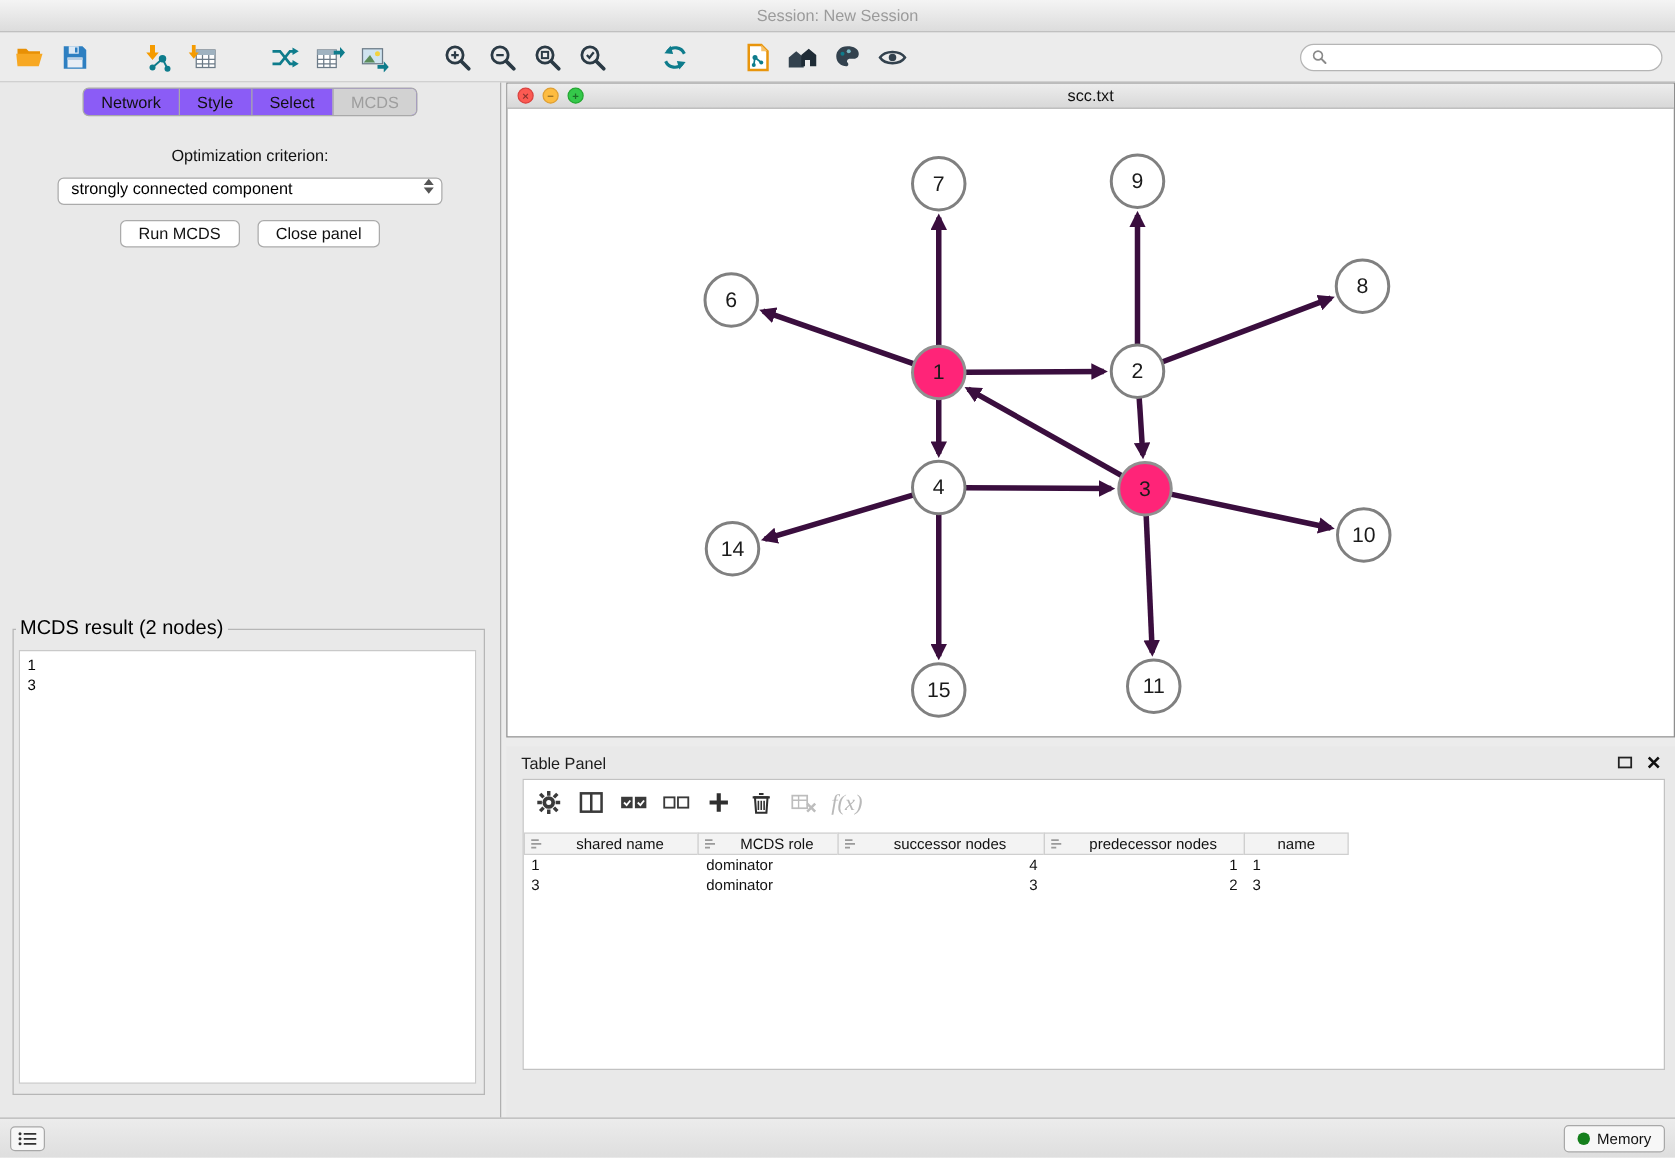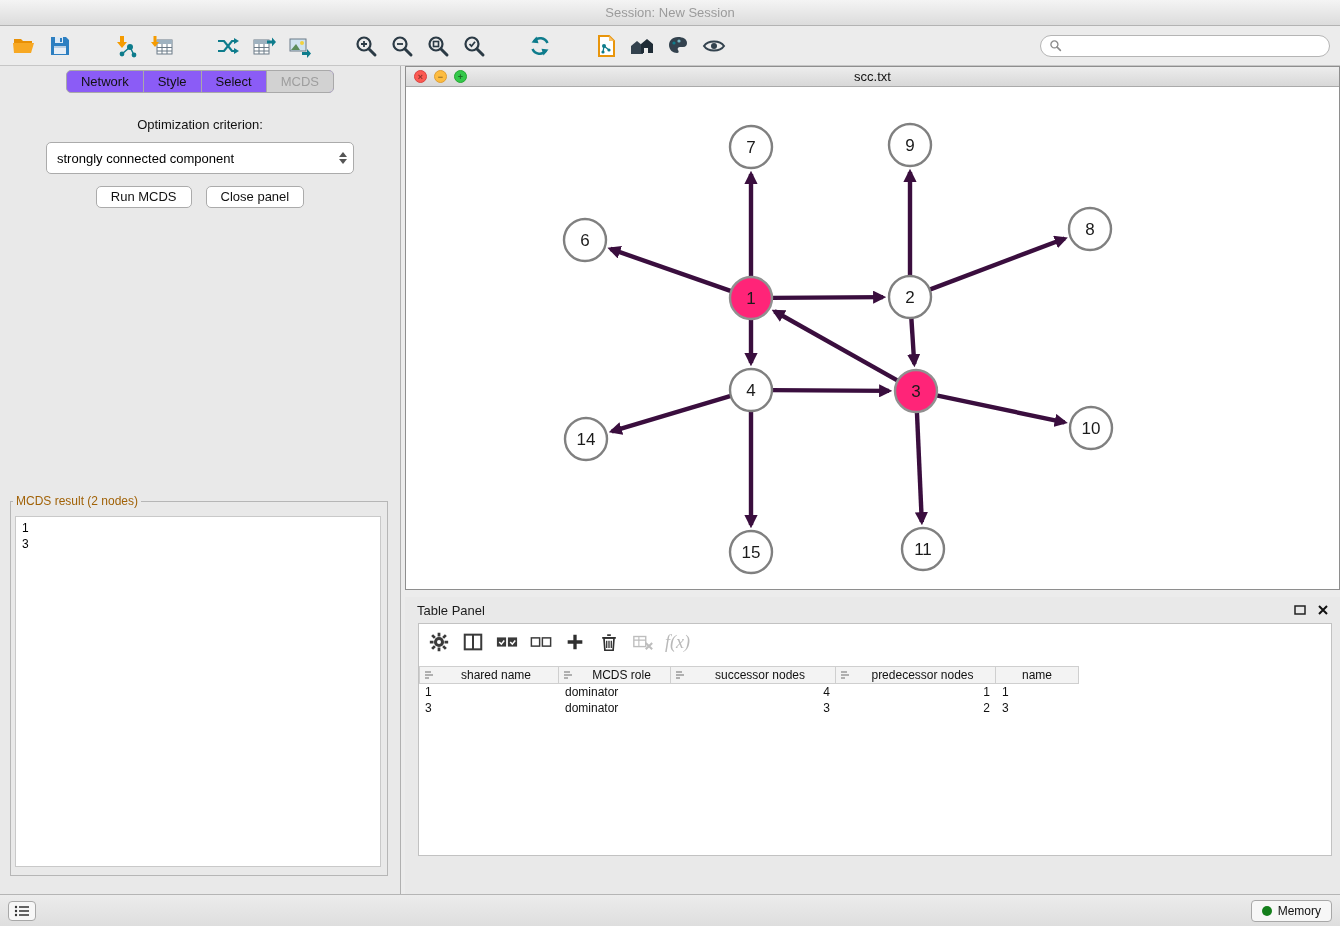--- a/index.html
+++ b/index.html
@@ -27,33 +27,33 @@
   .panel-header { height:26px; display:flex; align-items:center; padding:0 12px; gap:12px; }
   .panel-header .ptitle { font-size:13px; color:#1c1c1c; }
   .panel-header .hspacer { flex:1; }
   .seg { display:flex; border:1px solid #a9a9a9; border-radius:5px; overflow:hidden; background:#8b5cf6;
     font-size:13px; width:fit-content; }
   .seg .segitem { padding:3px 14px; border-left:1px solid #a9a9a9; color:#111; cursor:default; white-space:nowrap; }
   .seg .segitem:first-child { border-left:none; }
   .seg .segitem.selected { background:#d2d2d2; color:#9e9e9e; }
   .cp-tabs { margin:4px auto 0; }
   .opt-label { text-align:center; font-size:13px; margin-top:24px; color:#111; }
-  .dropdown { margin:10px auto 0; width:308px; height:32px; background:#fff; border:1px solid #ababab;
-    border-radius:5px; display:flex; align-items:center; padding:0 6px 0 10px; font-size:13px; }
+  .dropdown { margin:10px auto 0; width:308px; height:22px; background:#fff; border:1px solid #ababab;
+    border-radius:5px; display:flex; align-items:flex-start; padding:0 6px 0 10px; font-size:13px; }
   .dropdown .dspacer { flex:1; }
   .stepper { display:flex; flex-direction:column; gap:2px; align-items:center; }
   .stepper i { width:0; height:0; border-left:4px solid transparent; border-right:4px solid transparent; display:block; }
   .stepper .up { border-bottom:5px solid #555; }
   .stepper .down { border-top:5px solid #555; }
   .btn-row { display:flex; justify-content:center; gap:14px; margin-top:12px; }
   .btn { height:22px; background:#fff; border:1px solid #ababab; border-radius:5px; font-size:13px;
     padding:0 14px; line-height:20px; color:#111; }
   .result-fieldset { position:absolute; left:10px; top:428px; width:378px; height:382px;
     border:1px solid #b6b6b6; background:#e9e9e9; }
-  .result-fieldset legend { font-size:12px; color:#a16207; padding:0 3px; margin-left:2px; }
+  .result-fieldset legend { font-size:16px; color:#000000; padding:0 3px; margin-left:2px; }
   .result-box { position:absolute; left:4px; right:6px; top:8px; bottom:8px; background:#fff;
     border:1px solid #c9c9c9; overflow:auto; }
   .result-box pre { font-family:"Liberation Sans", sans-serif; font-size:12px; line-height:16px; margin:3px 6px; }
 
   
   .net-window { position:absolute; left:405px; top:66px; width:935px; height:524px;
     background:#fff; border:1px solid #8e8e8e; }
   .net-titlebar { position:absolute; left:0; top:0; width:100%; height:20px;
     background:linear-gradient(#ededed,#d8d8d8); border-bottom:1px solid #aaa; }
   .net-title { position:absolute; width:100%; text-align:center; line-height:19px; font-size:13px; color:#111; }

